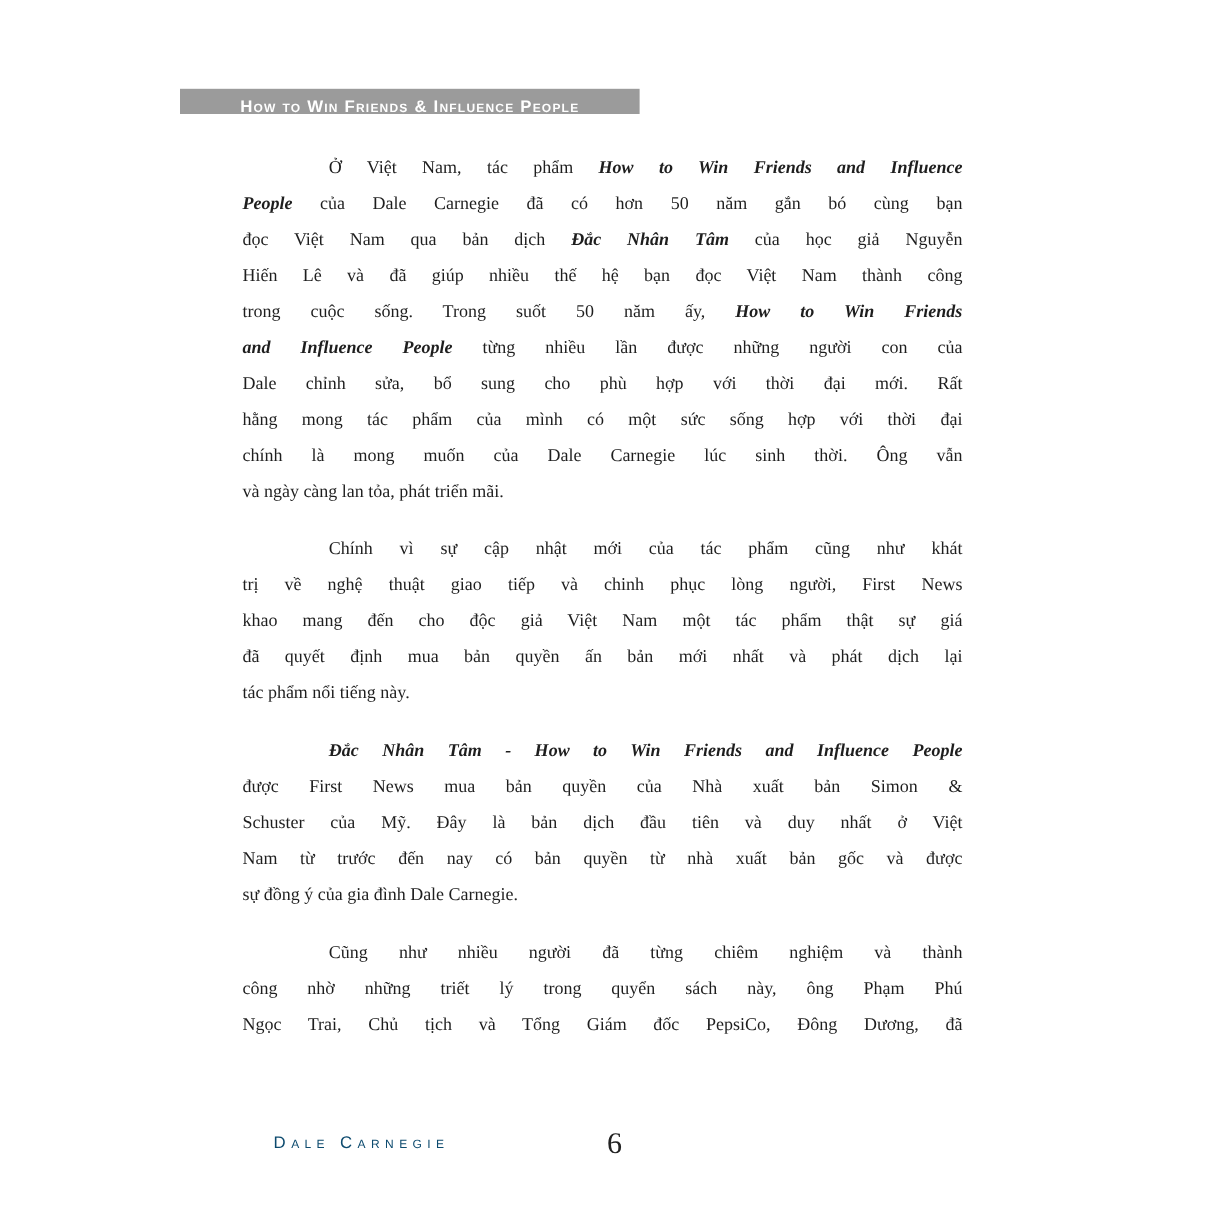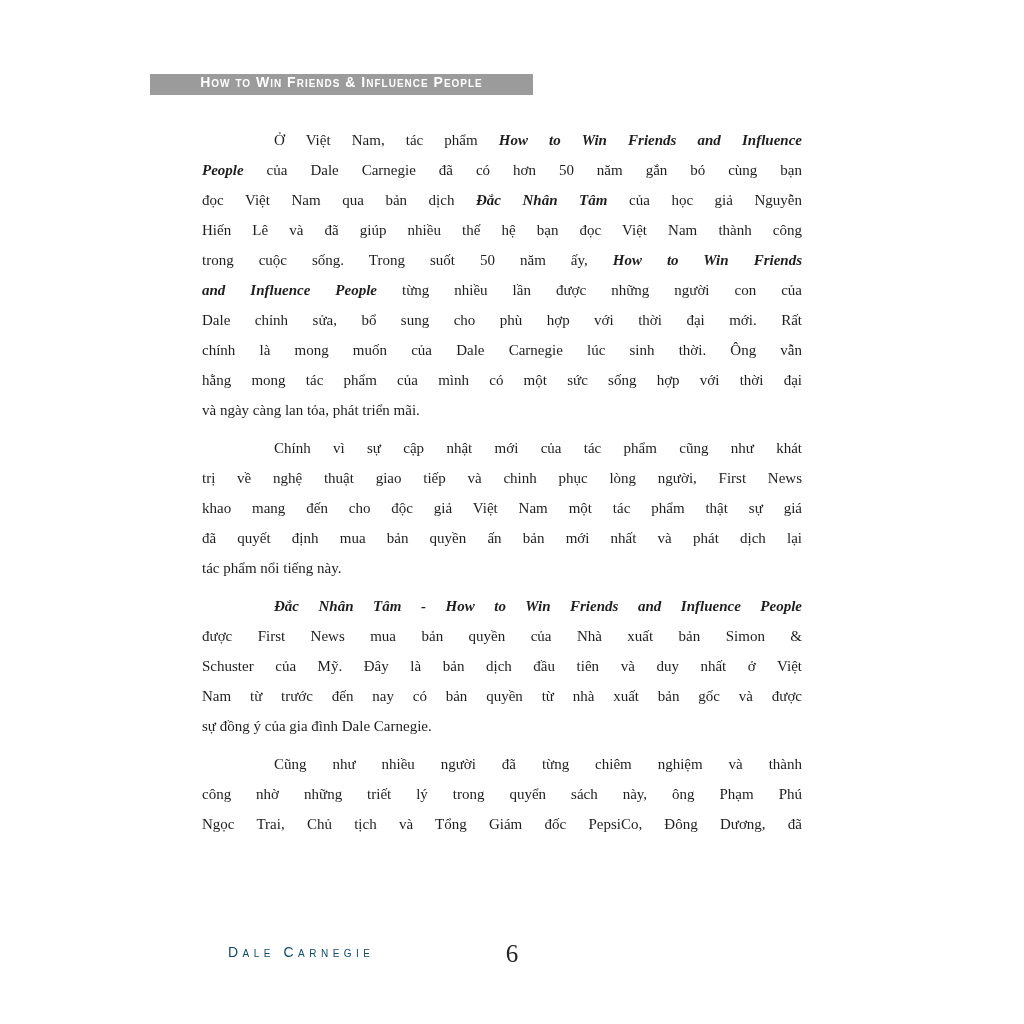--- a/index.html
+++ b/index.html
@@ -12,21 +12,21 @@
     font-family: "Liberation Serif", serif;
   }
   .header-bar {
     position: absolute;
     left: 150px;
     top: 74px;
     width: 383px;
     height: 21px;
     background: #9b9b9b;
     display: flex;
-    align-items: flex-start;
+    align-items: flex-end;
     justify-content: center;
   }
   .header-title {
     font-family: "Liberation Sans", sans-serif;
     font-size: 14px;
     font-weight: 700;
     font-variant: small-caps;
     letter-spacing: 1px;
     color: #ffffff;
     white-space: nowrap;
@@ -36,21 +36,21 @@
   .text-block {
     position: absolute;
     left: 202px;
     top: 125px;
     width: 600px;
     font-family: "Liberation Serif", serif;
     font-size: 15px;
     line-height: 30px;
     color: #1e1e1e;
   }
-  .para + .para { margin-top: 8px; }
+  .para + .para { margin-top: 18px; }
   .line {
     text-align: justify;
     text-align-last: justify;
   }
   .line.first { text-indent: 72px; }
   .line.last { text-align-last: left; }
   .bi { font-weight: 700; font-style: italic; }
   .footer-author {
     position: absolute;
     left: 228px;
@@ -86,22 +86,22 @@
 
   <div class="text-block" style="color: rgb(30, 30, 30);">
       <div class="para">
         <div class="line first"><span>Ở Việt Nam, tác phẩm </span><span class="bi">How to Win Friends and Influence</span></div>
         <div class="line"><span class="bi">People</span><span> của Dale Carnegie đã có hơn 50 năm gắn bó cùng bạn</span></div>
         <div class="line"><span>đọc Việt Nam qua bản dịch </span><span class="bi">Đắc Nhân Tâm</span><span> của học giả Nguyễn</span></div>
         <div class="line"><span>Hiến Lê và đã giúp nhiều thế hệ bạn đọc Việt Nam thành công</span></div>
         <div class="line"><span>trong cuộc sống. Trong suốt 50 năm ấy, </span><span class="bi">How to Win Friends</span></div>
         <div class="line"><span class="bi">and Influence People</span><span> từng nhiều lần được những người con của</span></div>
         <div class="line"><span>Dale chỉnh sửa, bổ sung cho phù hợp với thời đại mới. Rất</span></div>
+        <div class="line"><span>hằng mong tác phẩm của mình có một sức sống hợp với thời đại</span></div>
         <div class="line"><span>chính là mong muốn của Dale Carnegie lúc sinh thời. Ông vẫn</span></div>
-        <div class="line"><span>hằng mong tác phẩm của mình có một sức sống hợp với thời đại</span></div>
         <div class="line last"><span>và ngày càng lan tỏa, phát triển mãi.</span></div>
       </div>
       <div class="para">
         <div class="line first"><span>Chính vì sự cập nhật mới của tác phẩm cũng như khát</span></div>
         <div class="line"><span>trị về nghệ thuật giao tiếp và chinh phục lòng người, First News</span></div>
         <div class="line"><span>khao mang đến cho độc giả Việt Nam một tác phẩm thật sự giá</span></div>
         <div class="line"><span>đã quyết định mua bản quyền ấn bản mới nhất và phát dịch lại</span></div>
         <div class="line last"><span>tác phẩm nổi tiếng này.</span></div>
       </div>
       <div class="para">

